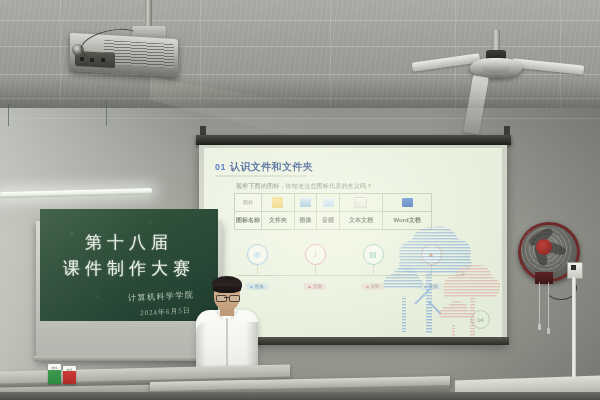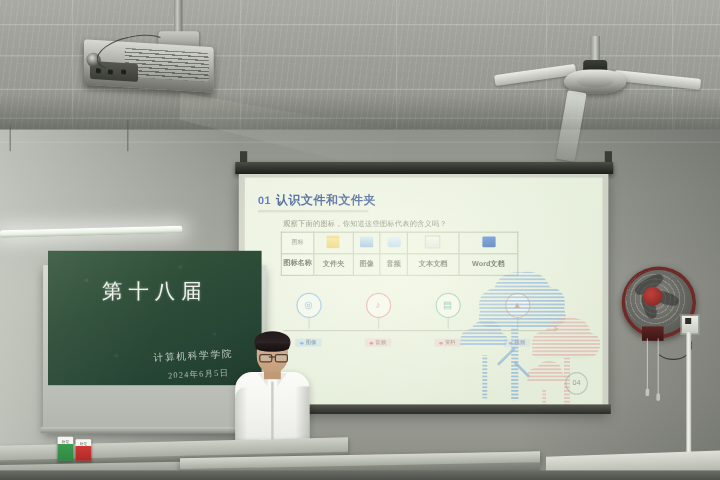--- a/index.html
+++ b/index.html
@@ -486,20 +486,21 @@
 
     <div class="page-badge">04</div>
   </div>
   <div class="screen-glow"></div>
   <div class="screen-bottombar"></div>
 
   <div class="bb-frame"></div>
   <div class="bb">
     <div class="bb-dust"></div>
     <div class="bb-line1">第十八届</div>
+    <div class="bb-line2">课件制作大赛</div>
     <div class="bb-line3">计算机科学学院</div>
     <div class="bb-line4">2024年6月5日</div>
   </div>
   <div class="bb-tray"></div>
 
   <div>
     <div class="wfan-cage"></div>
     <div class="wfan-grill"></div>
     <div class="wfan-blade wfan-b1"></div>
     <div class="wfan-blade wfan-b2"></div>

